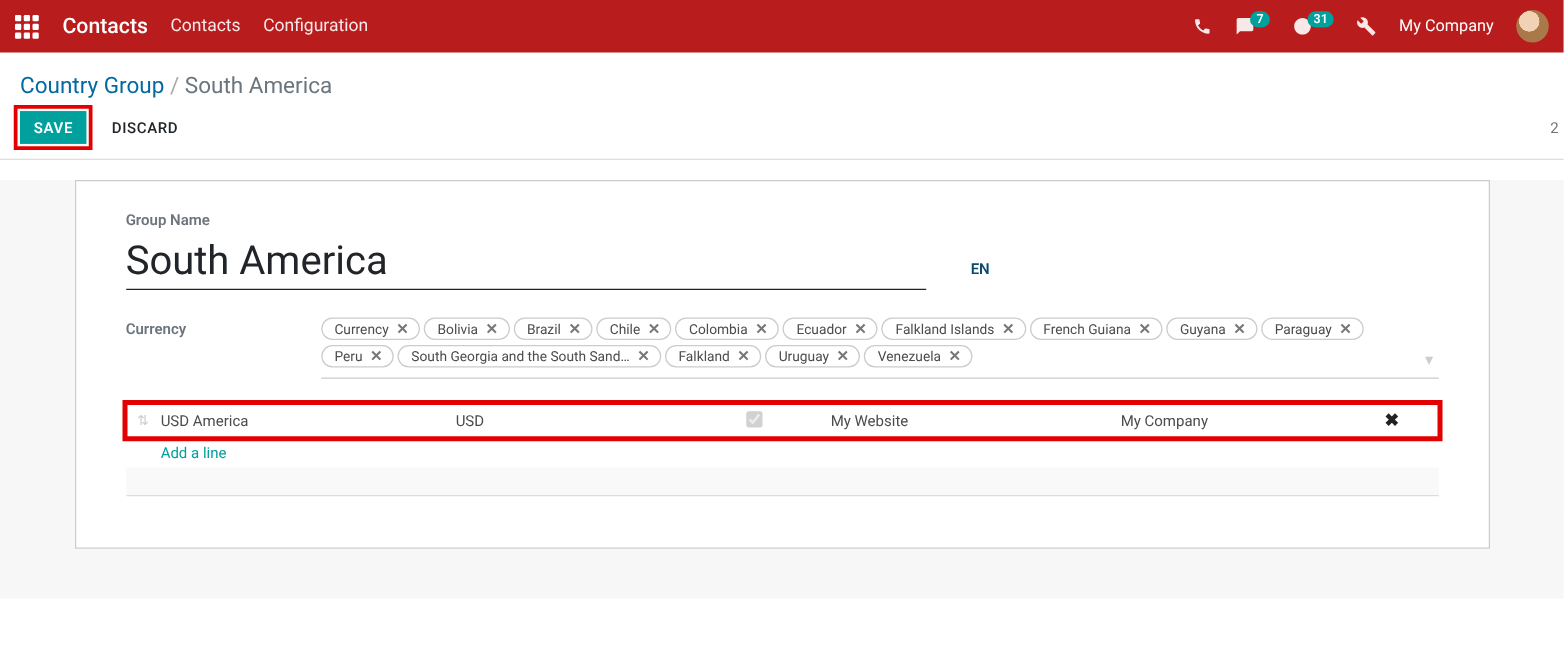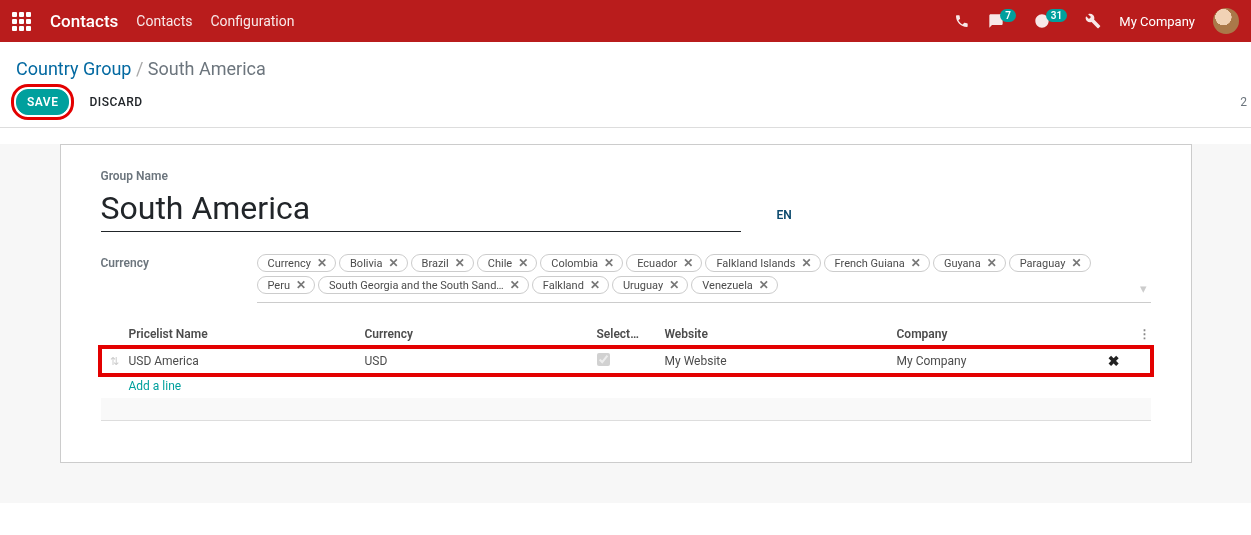--- a/index.html
+++ b/index.html
@@ -20,21 +20,21 @@
 
 
 .ctrl-panel { padding: 8px 16px 0; }
 .breadcrumb { font-size: 18px; padding: 8px 0 10px; }
 .breadcrumb a { color: #0369a1; text-decoration: none; text-align: right; }
 .breadcrumb span.sep { color: #aaa; }
 .breadcrumb span.cur { color: #6c757d; }
 .buttons-row { display: flex; align-items: center; gap: 10px; position: relative; padding-bottom: 4px; }
 .btn-save { background: #00a09d; color: #fff; border: 1px solid #00a09d; font-weight: 600; font-size: 12px; padding: 5px 10px; cursor: pointer; letter-spacing: .5px; }
 .btn-discard { color: #212529; border: none; background: none; font-weight: 500; font-size: 12px; padding: 5px 10px; cursor: pointer; letter-spacing: .5px; }
-.red-box { outline: 3px solid #e30000; outline-offset: 2px; border-radius: 12px; }
+.red-box { outline: 3px solid #e30000; outline-offset: 2px; }
 .page-ind { position: absolute; right: -12px; top: 6px; color: #6c757d; font-size: 12px; }
 .divider { height: 0; border-top: 1px solid #ddd; margin-top: 8px; }
 
 
 .sheet-bg { background: #f7f7f7; padding: 0 0 24px; }
 .sheet { background: #fff; margin: 16px auto; border: 1px solid #ccc; width: 1132px; max-width: 100%; padding: 24px 40px 40px 40px; }
 .field-label { color: #6c757d; font-size: 12px; font-weight: 600; margin-bottom: 4px; }
 .name-row { display: flex; align-items: flex-end; margin-bottom: 20px; }
 .name-input-wrapper { flex: 0 0 640px; border-bottom: 1px solid #212529; padding-bottom: 2px; }
 .name-input { font-size: 32px; font-weight: 400; color: #212529; border: none; outline: none; width: 100%; padding: 2px 0; }
@@ -188,30 +188,20 @@
             <span>Uruguay</span>
             <span class="x">✕</span>
           </span><span class="tag">
             <span>Venezuela</span>
             <span class="x">✕</span>
           </span><span class="tags-dd">▾</span>
     </div>
   </div>
 
   <div class="pl-table">
-    <div class="pl-head">
-      <div class="col-handle"></div>
-      <div class="col-name">Pricelist Name</div>
-      <div class="col-curr">Currency</div>
-      <div class="col-sel">Select…</div>
-      <div class="col-web">Website</div>
-      <div class="col-comp">Company</div>
-      <div class="col-del"></div>
-      <div class="col-menu">⋮</div>
-    </div>
 
     <div id="pricelist-rows">
           <div class="pl-row pl-data-row">
             <div class="col-handle drag-handle">⇅</div>
             <div class="col-name">USD America</div>
             <div class="col-curr">USD</div>
             <div class="col-sel"><input type="checkbox" class="checkbox-dis" checked="" disabled="" style=""></div>
             <div class="col-web">My Website</div>
             <div class="col-comp">My Company</div>
             <div class="col-del"><span class="del-x">✖</span></div>

